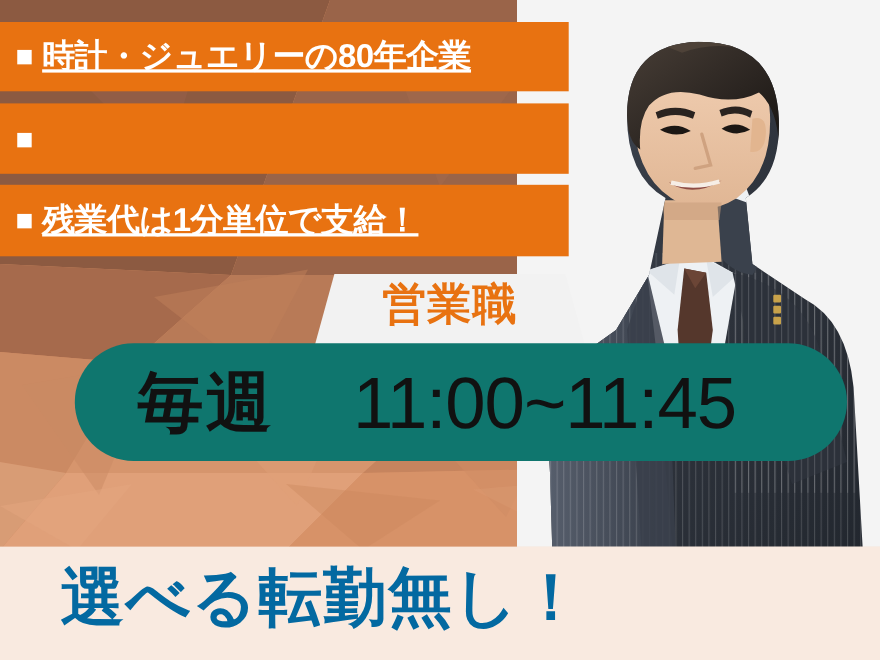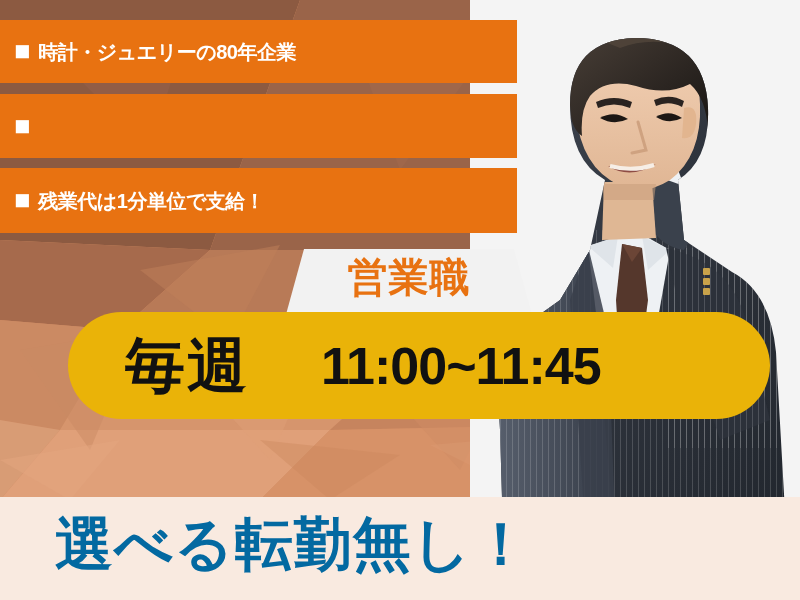--- a/index.html
+++ b/index.html
@@ -74,25 +74,26 @@
 
   .bullet-mark {
     color: #ffffff;
     font-size: 27px;
     line-height: 1;
     margin-right: 8px;
     letter-spacing: 0;
   }
   .bullet-text {
     color: #ffffff;
-    font-size: 20px;
+    font-size: 30px;
     font-weight: 700;
     line-height: 1;
     letter-spacing: -0.5px;
     white-space: nowrap;
+    text-decoration: underline;
   }
 
   
   #job-tab {
     position: absolute;
     left: 282px;
     top: 249px;
     width: 254px;
     height: 80px;
     text-decoration: underline;
@@ -116,21 +117,21 @@
     letter-spacing: 1px;
   }
 
   
   #time-pill {
     position: absolute;
     left: 68px;
     top: 312px;
     width: 702px;
     height: 107px;
-    background: #eab308;
+    background: #0f766e;
     border-radius: 54px;
     display: flex;
     align-items: center;
     box-sizing: border-box;
   }
   #freq-label {
     position: absolute;
     left: 57px;
     top: 50%;
     transform: translateY(-50%);
@@ -139,22 +140,22 @@
     font-weight: 700;
     line-height: 1;
     letter-spacing: 2px;
   }
   #time-range {
     position: absolute;
     left: 253px;
     top: 50%;
     transform: translateY(-50%);
     color: #111111;
-    font-size: 52px;
-    font-weight: 700;
+    font-size: 66px;
+    font-weight: 400;
     line-height: 1;
     letter-spacing: -1px;
     white-space: nowrap;
   }
 
   
   #bottom-headline {
     position: absolute;
     left: 55px;
     top: 505px;

